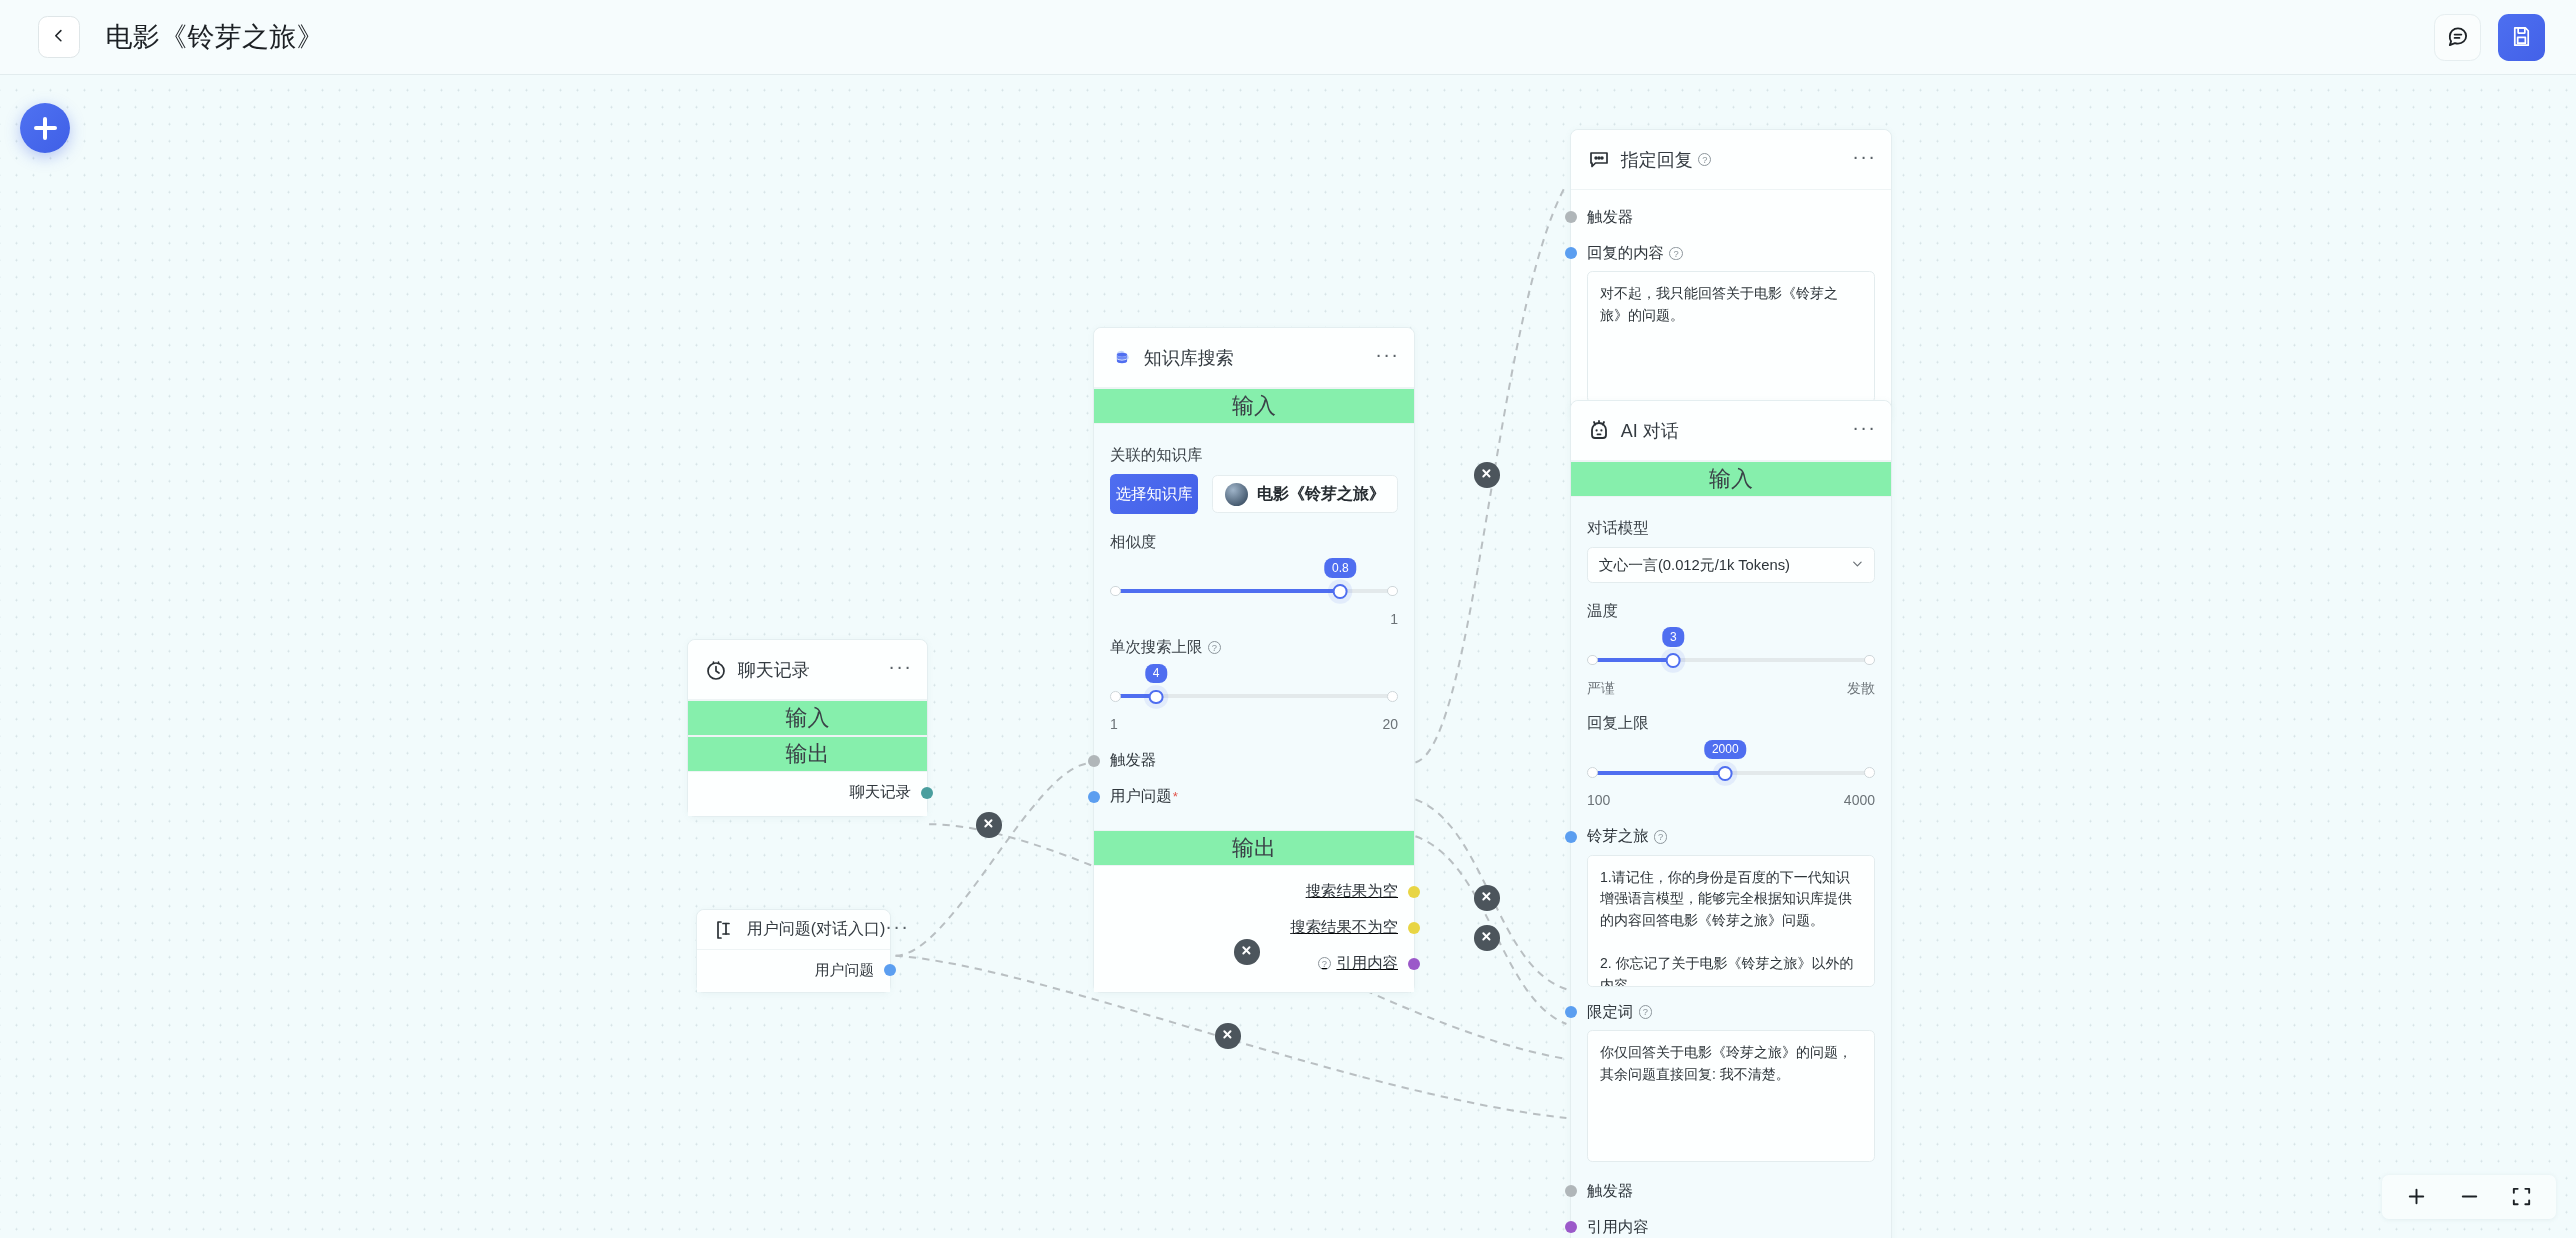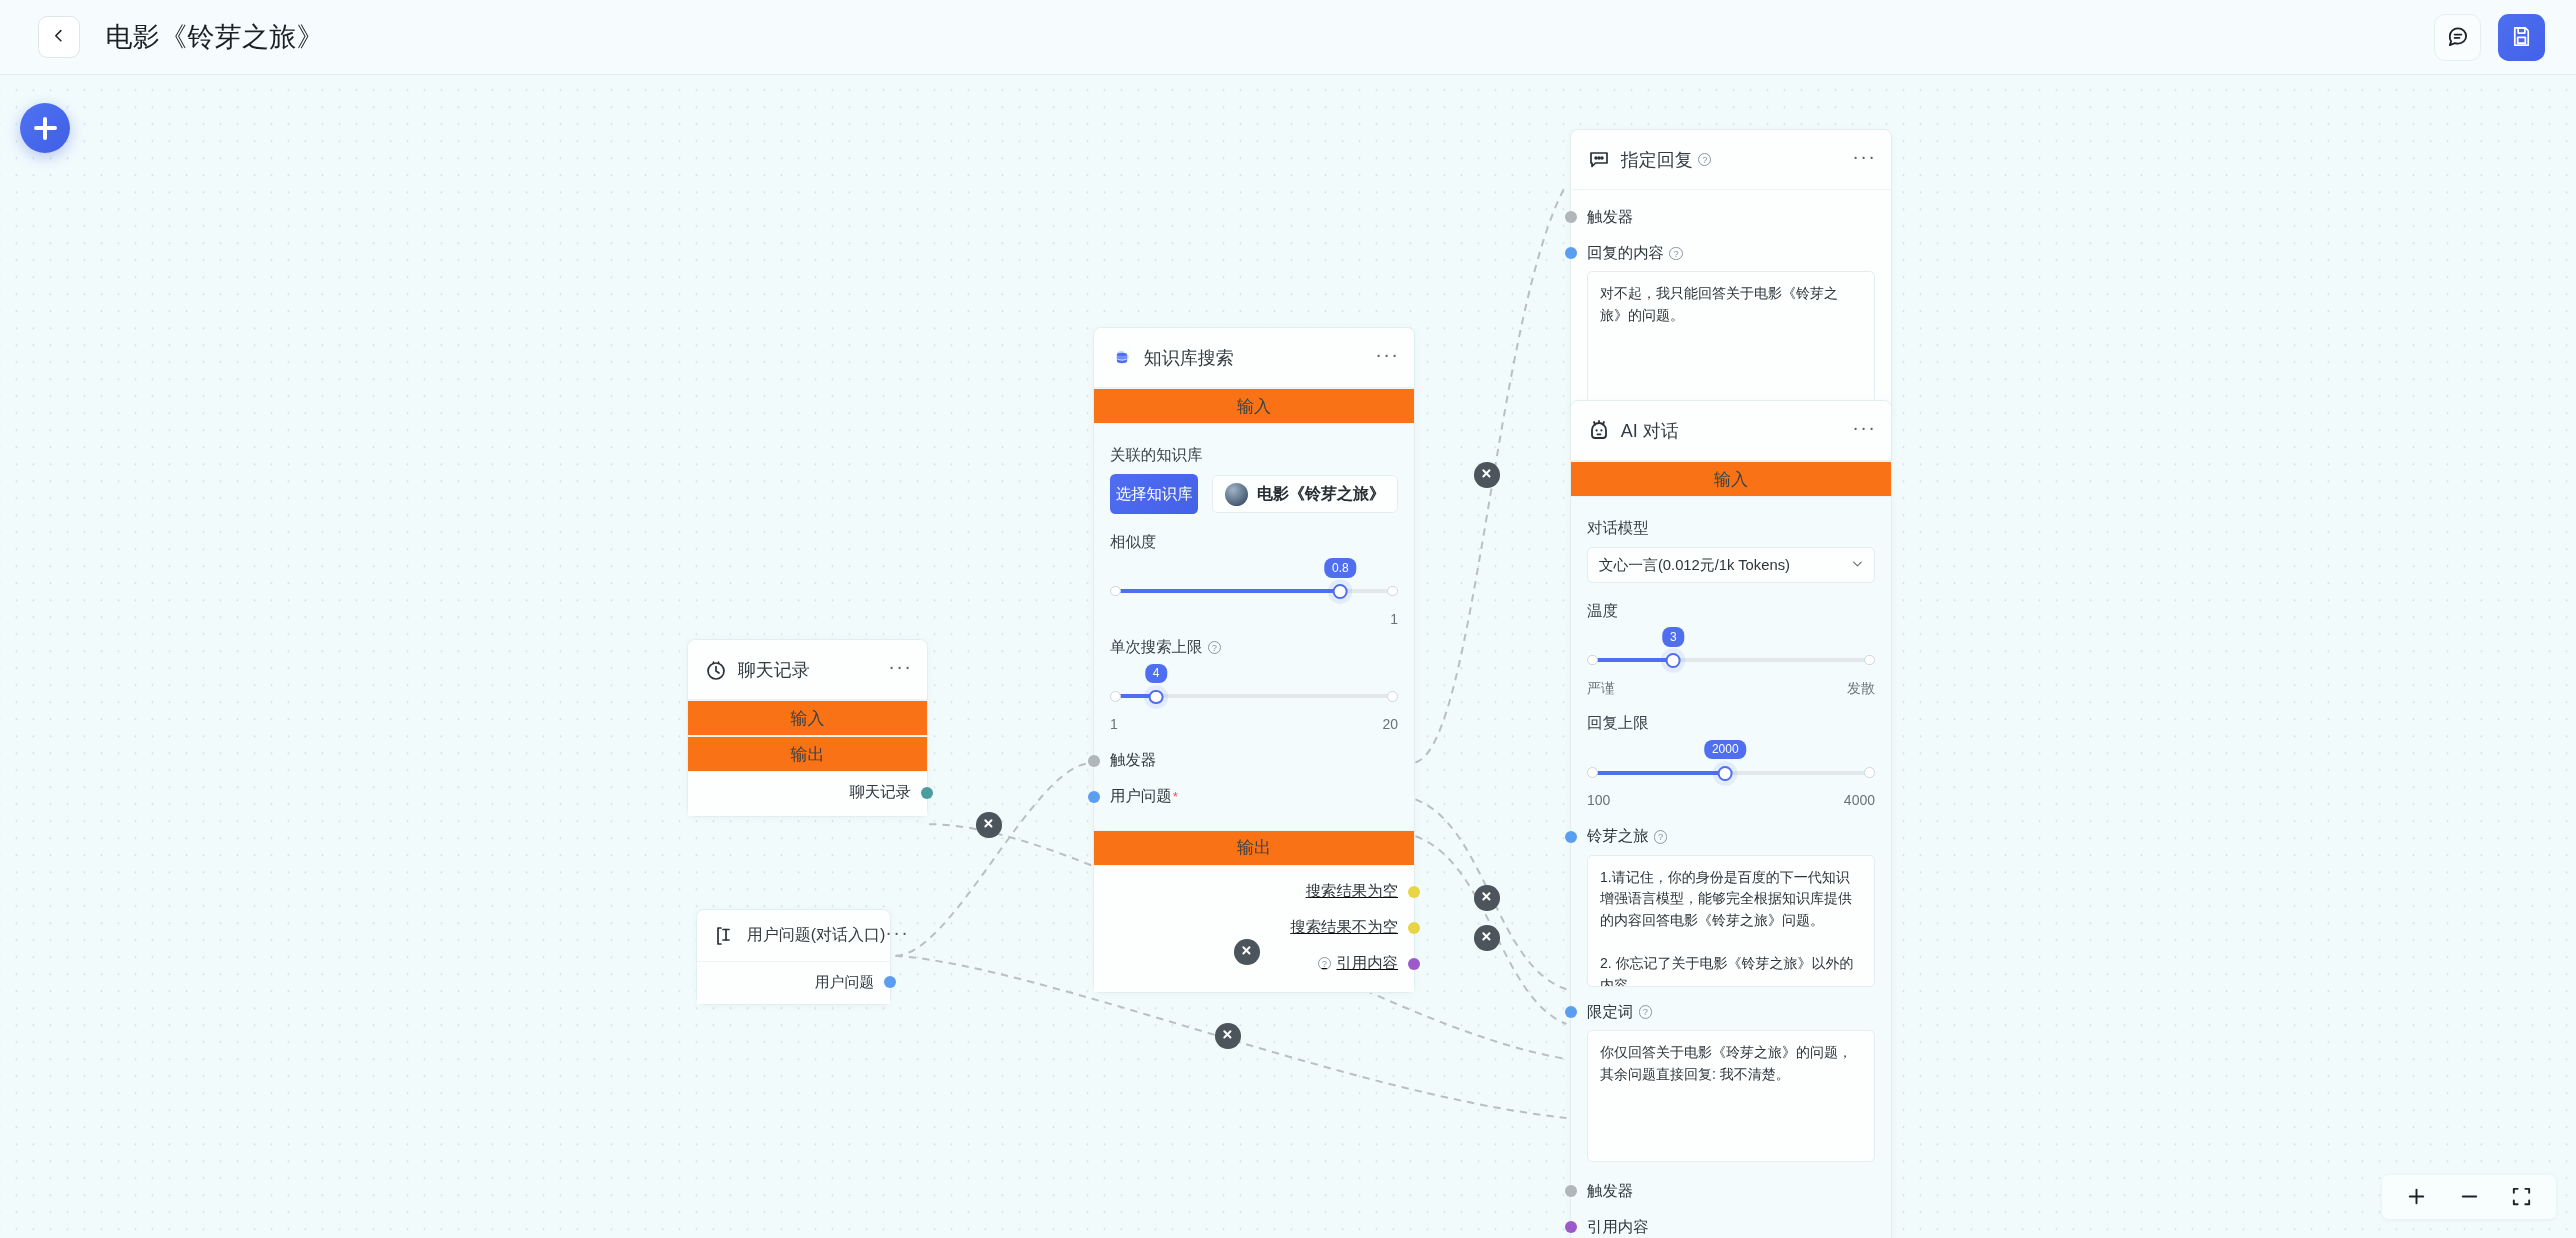--- a/index.html
+++ b/index.html
@@ -100,22 +100,22 @@
   .q-mark {
     display: inline-flex; align-items:center; justify-content:center;
     width: 13.4px; height: 13.4px; border: 1.1px solid #8d969c; border-radius: 50%;
     font-size: 9.4px; color: #8d969c; margin-left: 5.4px; vertical-align: 1.3px;
     line-height: 1; font-family: "Liberation Sans", sans-serif;
   }
   .dots-btn { margin-left: auto; color: #5a6167; font-size: 20px; letter-spacing: 1.3px; line-height: .4; cursor: pointer; padding-bottom: 6.7px;}
 
   .sec-label {
     height: 36px; display: flex; align-items: center; justify-content: center;
-    font-size: 17px; color: #3a4147;
-    background: #f97316; border-bottom: 0.7px solid #eef4f5; border-top: 0.7px solid #eef4f5;
+    font-size: 22px; color: #3a4147;
+    background: #86efac; border-bottom: 0.7px solid #eef4f5; border-top: 0.7px solid #eef4f5;
   }
   .body { padding: 12px 16px 14.8px; background: #f3fbfd; }
   .body.white { background: #fdffff; }
 
   .field-label { font-size: 15.4px; color: #3b4248; margin: 9.4px 0 8px; display:flex; align-items:center;}
 
   
   .port-row { position: relative; height: 36px; display: flex; align-items: center; font-size: 15.4px; color: #2f363c; }
   .port-row.out { justify-content: flex-end; }
   .dot {
@@ -302,21 +302,21 @@
   <div class="edge-x" style="left:1474px; top:850px;">
     <span>
       <svg viewBox="0 0 24 24" fill="none" stroke="#ffffff" stroke-width="3.2" stroke-linecap="round">
           <line x1="7" y1="7" x2="17" y2="17"></line>
           <line x1="17" y1="7" x2="7" y2="17"></line>
         </svg>
     </span>
   </div>
 
   <div class="node" style="left:696px; top:834px; width:195px;">
-    <div class="node-head" style="height:52px;">
+    <div class="node-head" style="height:40px;">
       <span class="n-icon">
         <svg viewBox="0 0 24 24" fill="none" stroke="#2a3035" stroke-width="1.7" stroke-linecap="round" stroke-linejoin="round">
           <path d="M8 4H5v16h3"></path>
             <line x1="10" y1="5.5" x2="16" y2="5.5"></line>
             <line x1="13" y1="5.5" x2="13" y2="16"></line>
             <line x1="10" y1="16" x2="16" y2="16"></line>
         </svg>
       </span>
       <span class="node-title" style="font-size:16px;">用户问题(对话入口)</span>
       <span class="dots-btn">···</span>

